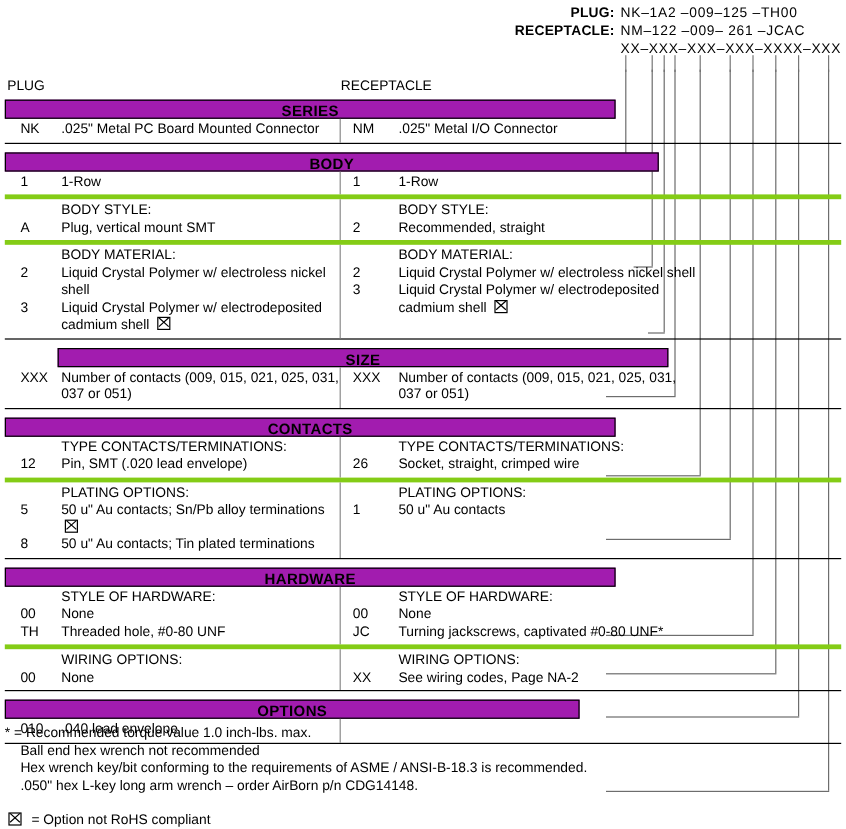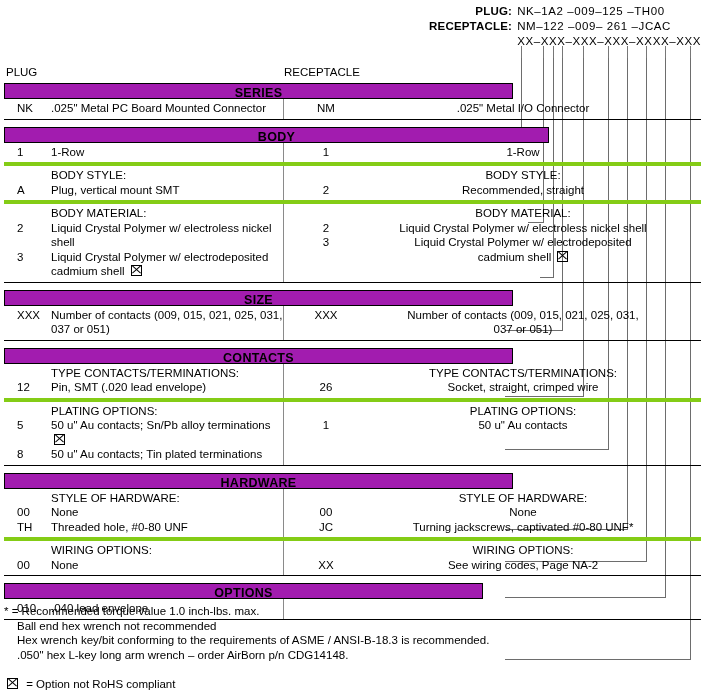--- a/index.html
+++ b/index.html
@@ -38,21 +38,21 @@
   .rule{border-top:1.3px solid #000;}
   .thin-rule{border-top:4px solid #84cc16;}
 
   .rows{position:relative;}
   .row{
     position:relative;display:flex;align-items:stretch;
     font-size:11.5px;line-height:14.5px;
   }
   .cell{position:relative;box-sizing:border-box;padding:2px 0 3px 0;}
   .cell.left{width:268px;padding-left:2px;margin-left:11px;}
-  .cell.right{flex:1;padding-left:23px;border-left:1.4px solid #8a8a8a;text-align:center;}
+  .cell.right{flex:1;padding-left:10px;border-left:1.4px solid #8a8a8a;}
 
   .item{display:flex;align-items:flex-start;}
   .code{width:34px;flex:0 0 34px;white-space:nowrap;}
   .code.rcode{width:38px;flex:0 0 38px;}
   .desc{flex:1;}
   .hdr{font-weight:normal;padding-left:34px;}
   .hdr.rhdr{padding-left:38px;}
   .bx{display:inline-block;width:9px;height:9px;border:1px solid #000;
       position:relative;vertical-align:-1px;margin-left:3px;}
   .bx::before,.bx::after{content:"";position:absolute;left:-1px;top:3.3px;
@@ -208,21 +208,21 @@
                 <div class="item">
                   <span class="code rcode">3</span>
                   <span class="desc"><span>Liquid Crystal Polymer w/ electrodeposited</span><div><span>cadmium shell</span><span class="bx" style="margin-left: 6px;"></span></div></span>
                 </div>
               </div>
             </div>
           </div>
         </div>
         <div class="rule" style="height: 7px; border-top-width: 1.3px; border-top-style: solid; margin-top: 0px;"></div>
         <div class="section">
-          <div class="title-box" style="width: 509px;">SIZE</div>
+          <div class="title-box" style="width: 509px; margin-left: 44px;">SIZE</div>
           <div class="rows">
             <div class="row">
               <div class="cell left">
                 <div class="item">
                   <span class="code">XXX</span>
                   <span class="desc"><span>Number of contacts (009, 015, 021, 025, 031,</span><div><span>037 or 051)</span></div></span>
                 </div>
               </div>
               <div class="cell right">
                 <div class="item">

